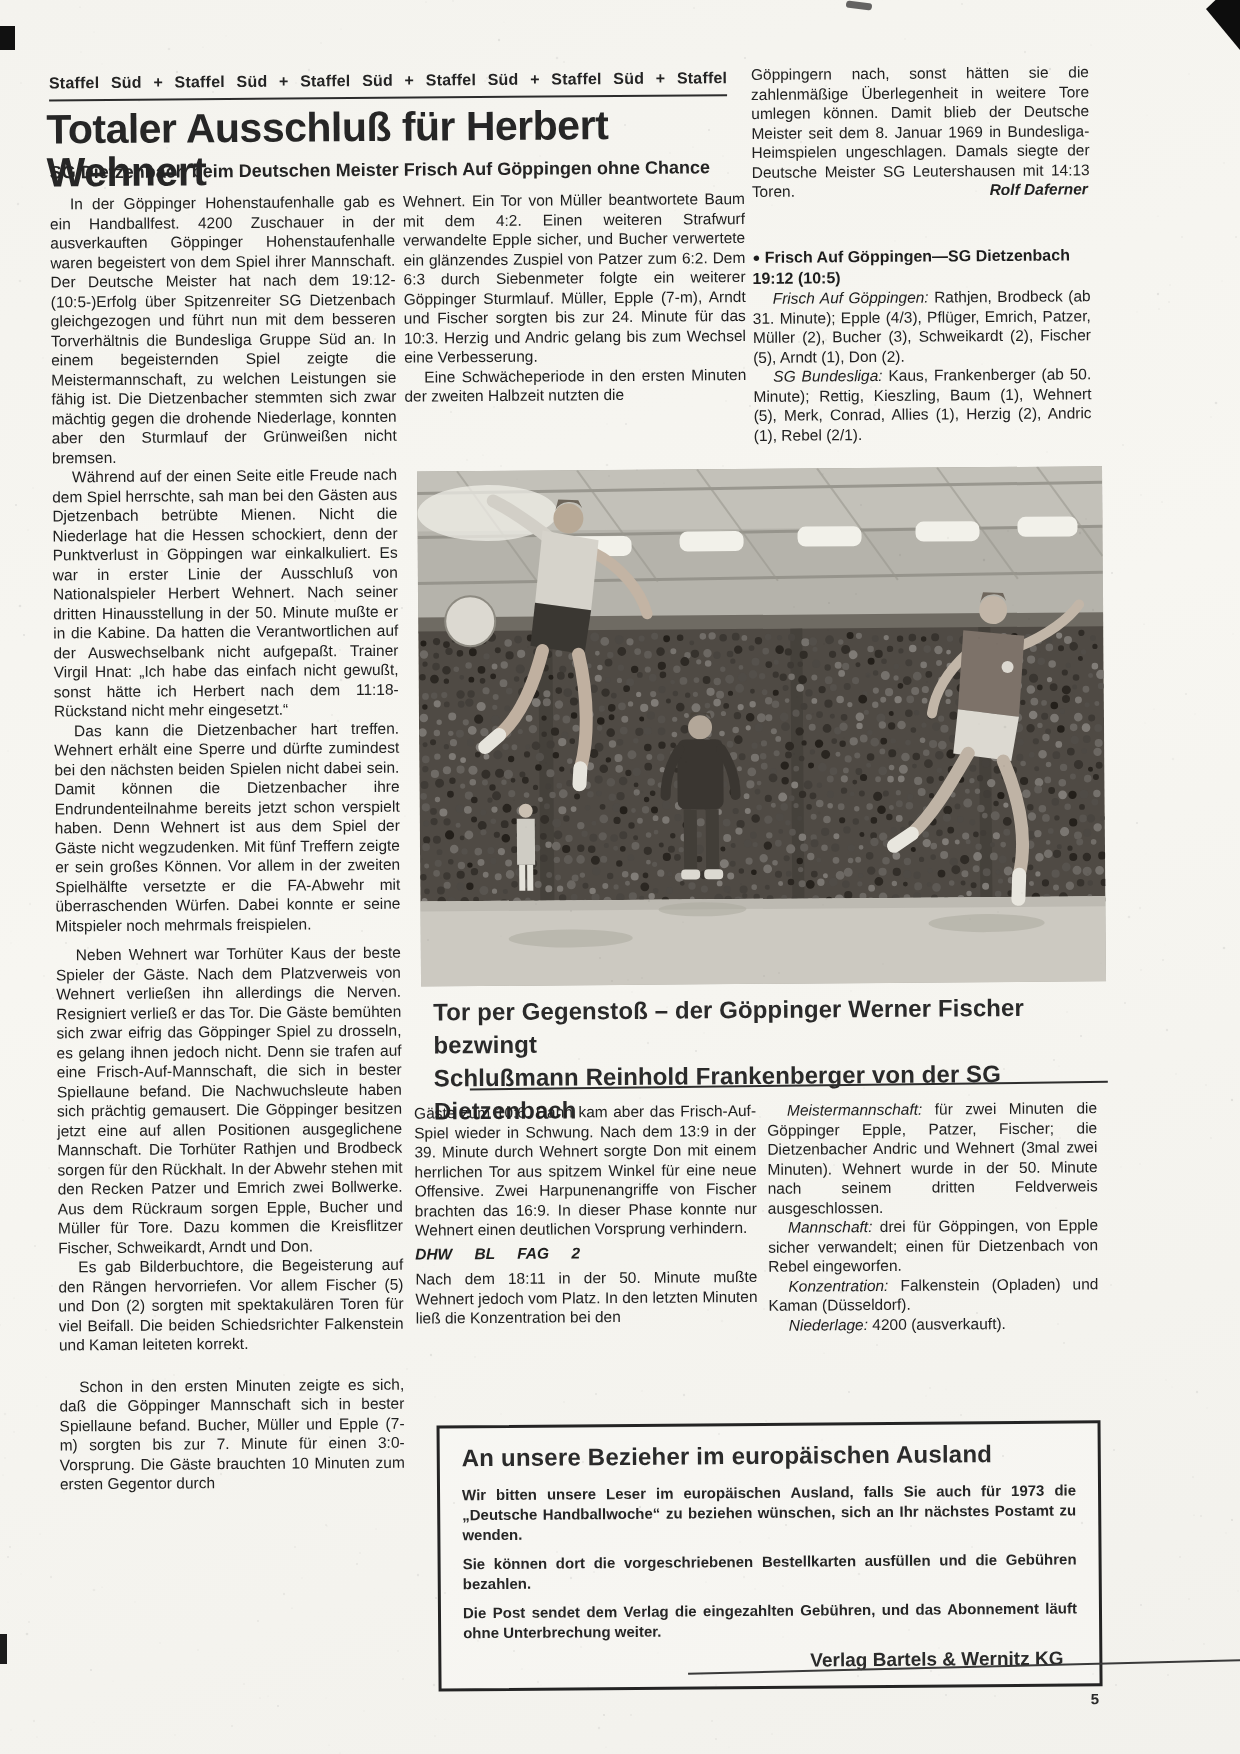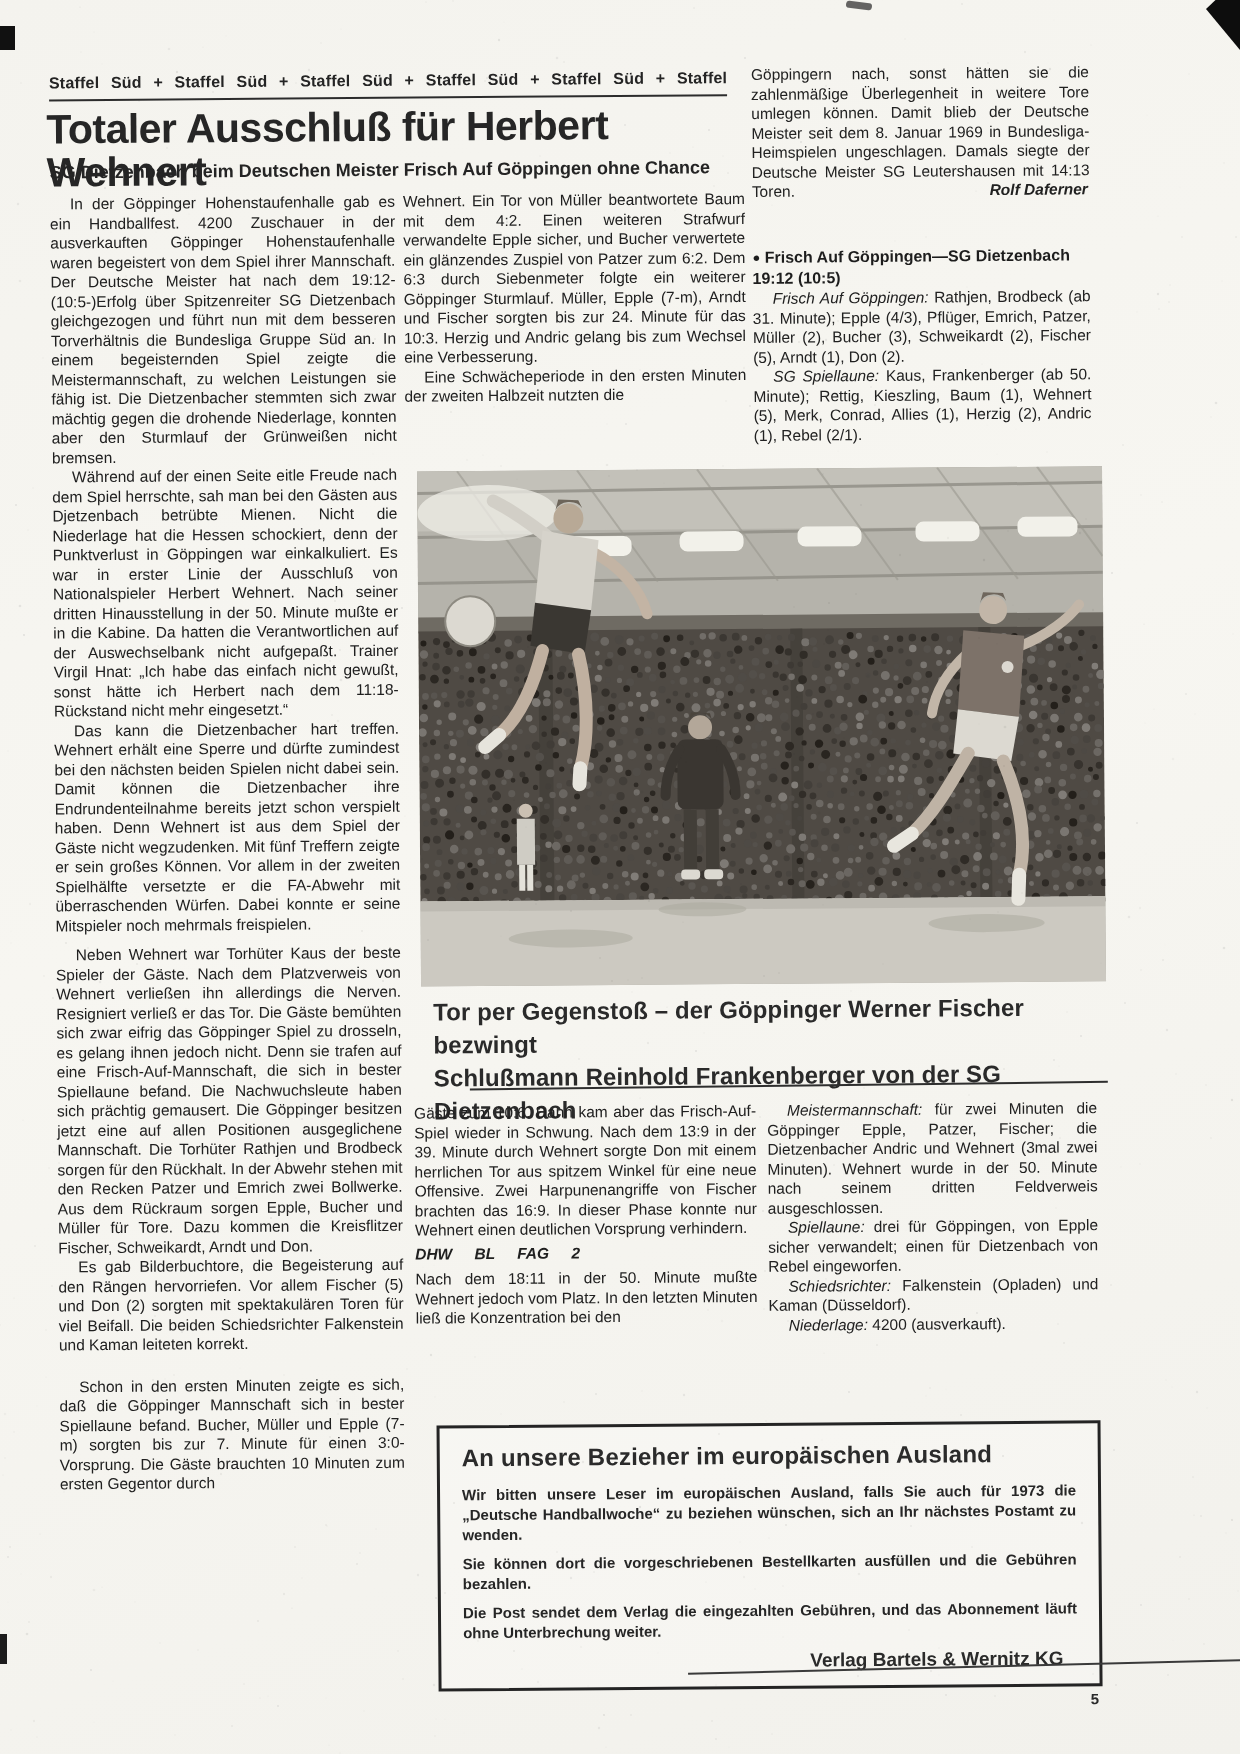--- a/index.html
+++ b/index.html
@@ -102,21 +102,21 @@
     <div class="abs col3top">
       <p>Göppingern nach, sonst hätten sie die zahlenmäßige Überlegenheit in weitere Tore umlegen können. Damit blieb der Deutsche Meister seit dem 8. Januar 1969 in Bundesliga-Heimspielen ungeschlagen. Damals siegte der Deutsche Meister SG Leutershausen mit 14:13 Toren.</p>
       <div class="author">Rolf Daferner</div>
     </div>
 
     <div class="abs stats">
       <div class="t"><span class="bullet">●</span>
         <span>Frisch Auf Göppingen—SG Dietzenbach</span></div>
       <div class="t">19:12 (10:5)</div>
       <p><i>Frisch Auf Göppingen:</i><span> Rathjen, Brodbeck (ab 31. Minute); Epple (4/3), Pflüger, Emrich, Patzer, Müller (2), Bucher (3), Schweikardt (2), Fischer (5), Arndt (1), Don (2).</span></p>
-      <p><i>SG Spiellaune:</i><span> Kaus, Frankenberger (ab 50. Minute); Rettig, Kieszling, Baum (1), Wehnert (5), Merk, Conrad, Allies (1), Herzig (2), Andric (1), Rebel (2/1).</span></p>
+      <p><i>SG Bundesliga:</i><span> Kaus, Frankenberger (ab 50. Minute); Rettig, Kieszling, Baum (1), Wehnert (5), Merk, Conrad, Allies (1), Herzig (2), Andric (1), Rebel (2/1).</span></p>
     </div>
 
     <div class="abs photo">
       <svg viewBox="0 0 685 515">
 
         <rect x="0" y="0" width="685" height="160" fill="#b5b3ab"></rect>
         <rect x="0" y="0" width="685" height="60" fill="#c3c1b9"></rect>
         <g stroke="#8f8d85" stroke-width="3" opacity="0.8">
           <line x1="0" y1="22" x2="685" y2="16"></line>
           <line x1="0" y1="66" x2="685" y2="60"></line>
@@ -1412,22 +1412,22 @@
     <div class="abs caption-rule"></div>
 
     <div class="abs col col2bot">
       <p>Gäste zum 10:6. Dann kam aber das Frisch-Auf-Spiel wieder in Schwung. Nach dem 13:9 in der 39. Minute durch Wehnert sorgte Don mit einem herrlichen Tor aus spitzem Winkel für eine neue Offensive. Zwei Harpunenangriffe von Fischer brachten das 16:9. In dieser Phase konnte nur Wehnert einen deutlichen Vorsprung verhindern.</p>
       <p class="dhw">DHW BL FAG 2</p>
       <p>Nach dem 18:11 in der 50. Minute mußte Wehnert jedoch vom Platz. In den letzten Minuten ließ die Konzentration bei den</p>
     </div>
 
     <div class="abs details">
       <p><i>Meistermannschaft:</i><span> für zwei Minuten die Göppinger Epple, Patzer, Fischer; die Dietzenbacher Andric und Wehnert (3mal zwei Minuten). Wehnert wurde in der 50. Minute nach seinem dritten Feldverweis ausgeschlossen.</span></p>
-      <p><i>Spiellaune:</i><span> drei für Göppingen, von Epple sicher verwandelt; einen für Dietzenbach von Rebel eingeworfen.</span></p>
-      <p><i>Schiedsrichter:</i><span> Falkenstein (Opladen) und Kaman (Düsseldorf).</span></p>
+      <p><i>Mannschaft:</i><span> drei für Göppingen, von Epple sicher verwandelt; einen für Dietzenbach von Rebel eingeworfen.</span></p>
+      <p><i>Konzentration:</i><span> Falkenstein (Opladen) und Kaman (Düsseldorf).</span></p>
       <p><i>Niederlage:</i><span> 4200 (ausverkauft).</span></p>
     </div>
 
     <div class="abs notice">
       <div class="notice-title">An unsere Bezieher im europäischen Ausland</div>
       <p>Wir bitten unsere Leser im europäischen Ausland, falls Sie auch für 1973 die „Deutsche Handballwoche“ zu beziehen wünschen, sich an Ihr nächstes Postamt zu wenden.</p>
       <p>Sie können dort die vorgeschriebenen Bestellkarten ausfüllen und die Gebühren bezahlen.</p>
       <p>Die Post sendet dem Verlag die eingezahlten Gebühren, und das Abonnement läuft ohne Unterbrechung weiter.</p>
       <div class="notice-sig">Verlag Bartels &amp; Wernitz KG</div>
     </div>

